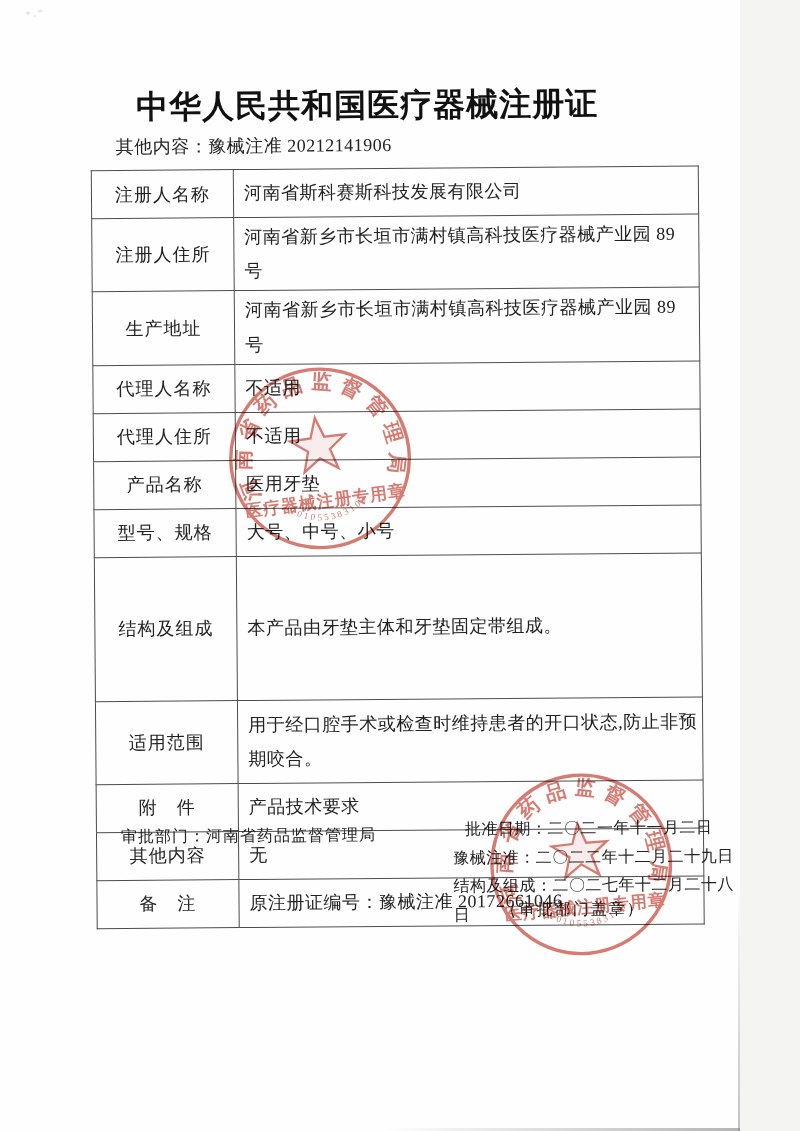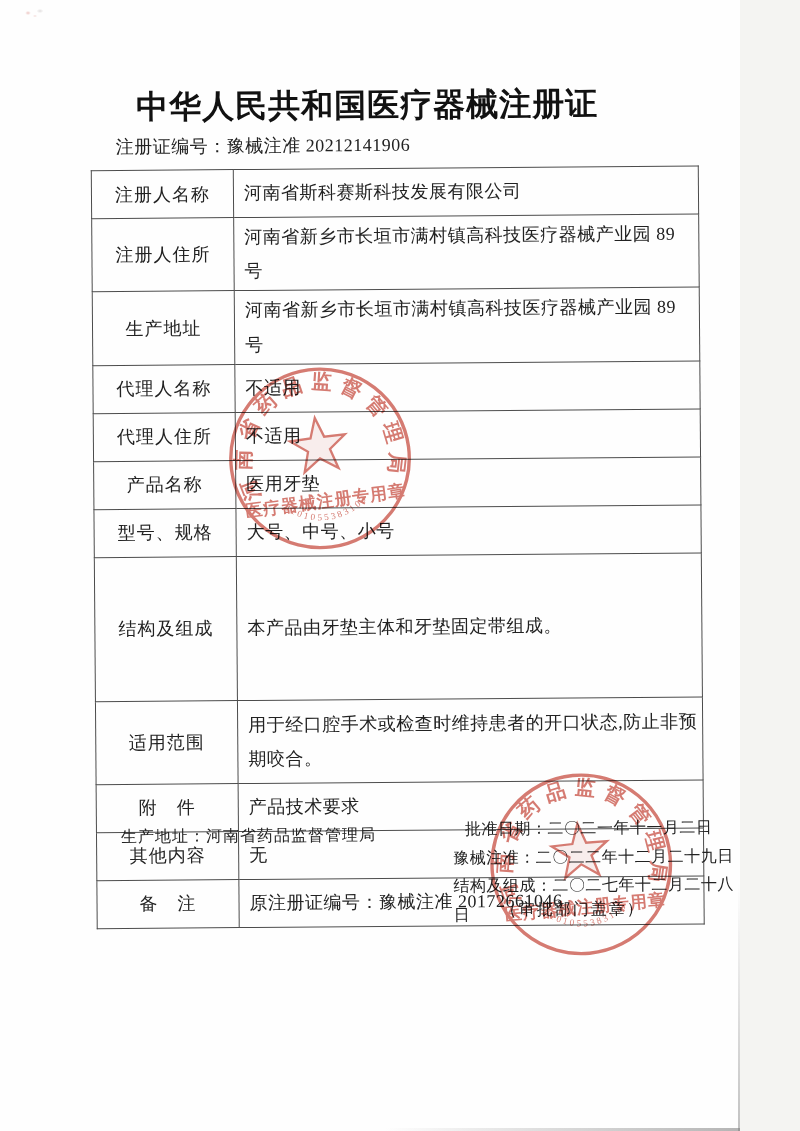--- a/index.html
+++ b/index.html
@@ -108,21 +108,21 @@
 <body>
 
 <div class="page">
   <div class="scan-mark"></div>
 
   <div class="tilt">
 
     <h1 class="title">中华人民共和国医疗器械注册证</h1>
 
     <div class="cert-line">
-      <span>注册证编号：</span><span>豫械注准 20212141906</span>
+      <span>其他内容：</span><span>豫械注准 20212141906</span>
     </div>
 
     <table class="cert">
       <tbody>
           <tr>
         <td class="lbl">注册人名称</td>
         <td class="val">河南省斯科赛斯科技发展有限公司</td>
       </tr>
           <tr>
         <td class="lbl">注册人住所</td>
@@ -165,21 +165,21 @@
         <td class="val">无</td>
       </tr>
           <tr>
         <td class="lbl">备　注</td>
         <td class="val">原注册证编号：豫械注准 20172661046</td>
       </tr>
         </tbody>
     </table>
 
     <div class="dept-line">
-      <span>生产地址：</span><span>河南省药品监督管理局</span>
+      <span>审批部门：</span><span>河南省药品监督管理局</span>
     </div>
 
     <div class="dates">
       <div class="date-line">
         <span>批准日期：</span><span>二〇二一年十一月二日</span>
       </div>
       <div class="date-line">
         <span>豫械注准：</span><span>二〇二二年十二月二十九日</span>
       </div>
       <div class="date-line">

